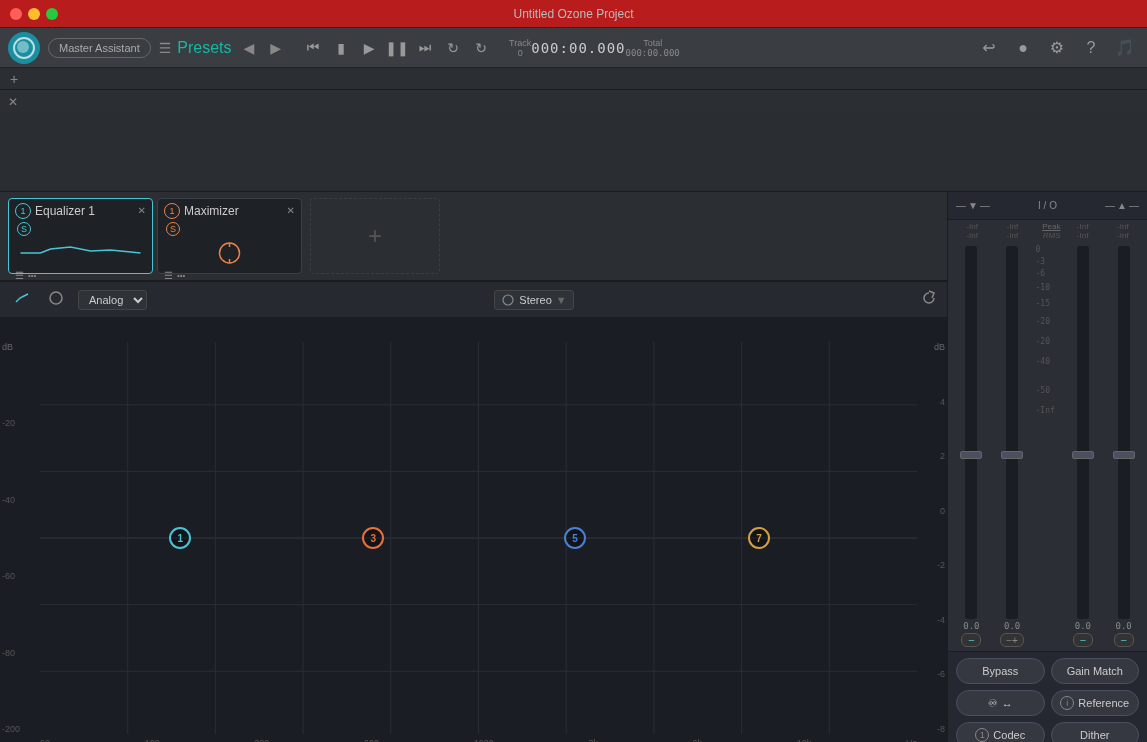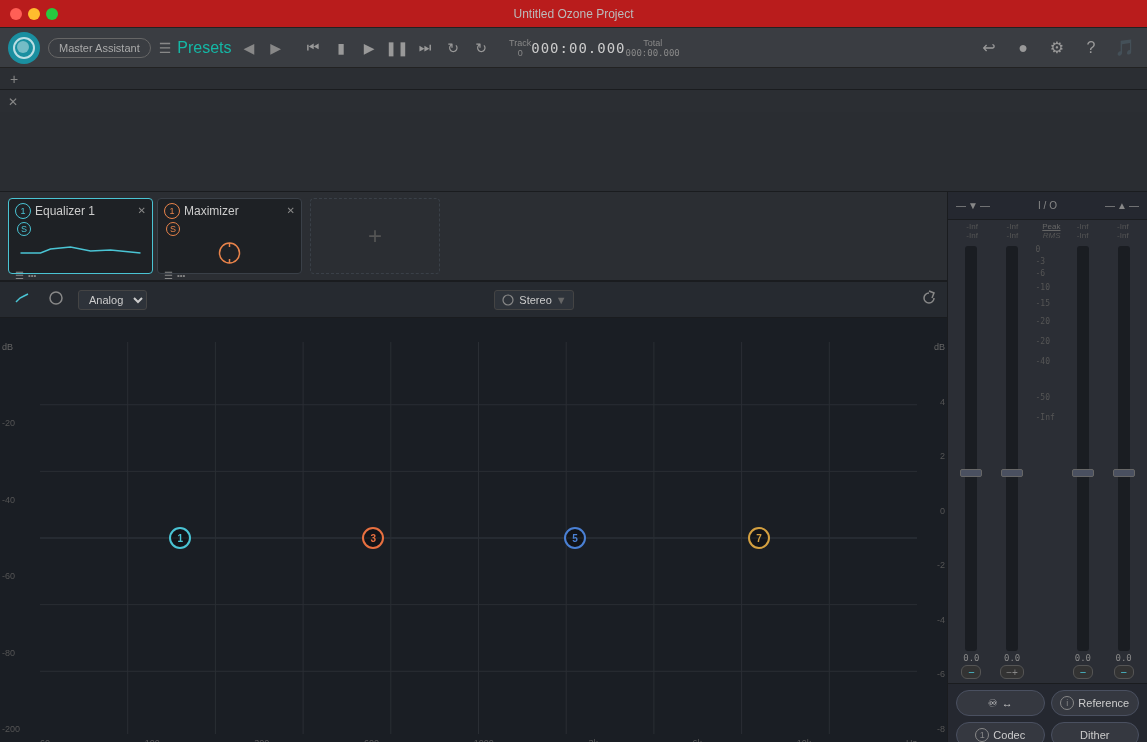--- a/index.html
+++ b/index.html
@@ -719,21 +719,21 @@
 
       <div style="width:28px;display:flex;flex-direction:column;padding:0 2px;">
         <span style="font-size:8px;color:#555;font-family:monospace;line-height:1;">0</span>
         <span style="font-size:8px;color:#555;font-family:monospace;line-height:1;margin-top:4px;">-3</span>
         <span style="font-size:8px;color:#555;font-family:monospace;line-height:1;margin-top:4px;">-6</span>
         <span style="font-size:8px;color:#555;font-family:monospace;line-height:1;margin-top:6px;">-10</span>
         <span style="font-size:8px;color:#555;font-family:monospace;line-height:1;margin-top:8px;">-15</span>
         <span style="font-size:8px;color:#555;font-family:monospace;line-height:1;margin-top:10px;">-20</span>
         <span style="font-size:8px;color:#555;font-family:monospace;line-height:1;margin-top:12px;">-20</span>
         <span style="font-size:8px;color:#555;font-family:monospace;line-height:1;margin-top:12px;">-40</span>
-        <span style="font-size:8px;color:#555;font-family:monospace;line-height:1;margin-top:28px;">-50</span>
+        <span style="font-size:8px;color:#555;font-family:monospace;line-height:1;margin-top:21px;">-50</span>
         <span style="font-size:8px;color:#555;font-family:monospace;line-height:1;margin-top:12px;">-Inf</span>
       </div>
 
       <div style="flex:1;display:flex;flex-direction:column;align-items:center;gap:2px;">
         <div style="flex:1;width:12px;background:#1a1d22;border-radius:3px;position:relative;cursor:pointer;">
           <div style="position:absolute;width:22px;height:8px;background:#4a5060;border-radius:2px;left:50%;transform:translateX(-50%);top:55%;border:1px solid #666;"></div>
           <div style="position:absolute;bottom:0;left:1px;right:1px;height:0%;background:linear-gradient(to top,#40a0c4,#40c480);border-radius:1px;"></div>
         </div>
         <span style="font-size:9px;color:#888;font-family:monospace;">0.0</span>
         <div style="width:20px;height:14px;background:#333;border:1px solid #555;border-radius:6px;display:flex;align-items:center;justify-content:center;color:#4ac4d4;font-size:11px;cursor:pointer;">−</div>
@@ -744,20 +744,24 @@
           <div style="position:absolute;width:22px;height:8px;background:#4a5060;border-radius:2px;left:50%;transform:translateX(-50%);top:55%;border:1px solid #666;"></div>
           <div style="position:absolute;bottom:0;left:1px;right:1px;height:0%;background:linear-gradient(to top,#40a0c4,#40c480);border-radius:1px;"></div>
         </div>
         <span style="font-size:9px;color:#888;font-family:monospace;">0.0</span>
         <div style="width:20px;height:14px;background:#333;border:1px solid #555;border-radius:6px;display:flex;align-items:center;justify-content:center;color:#4ac4d4;font-size:11px;cursor:pointer;">−</div>
       </div>
 
     </div>
 
     <div class="bottom-buttons">
+      <div class="btn-row">
+        <button class="bottom-btn">Bypass</button>
+        <button class="bottom-btn">Gain Match</button>
+      </div>
       <div class="btn-row">
         <button class="bottom-btn">
           <span>♾</span>
           <span>↔</span>
         </button>
         <button class="bottom-btn">
           <span style="width:14px;height:14px;border:1px solid #888;border-radius:50%;display:inline-flex;align-items:center;justify-content:center;font-size:9px;color:#888;">i</span>
           <span>Reference</span>
         </button>
       </div>

